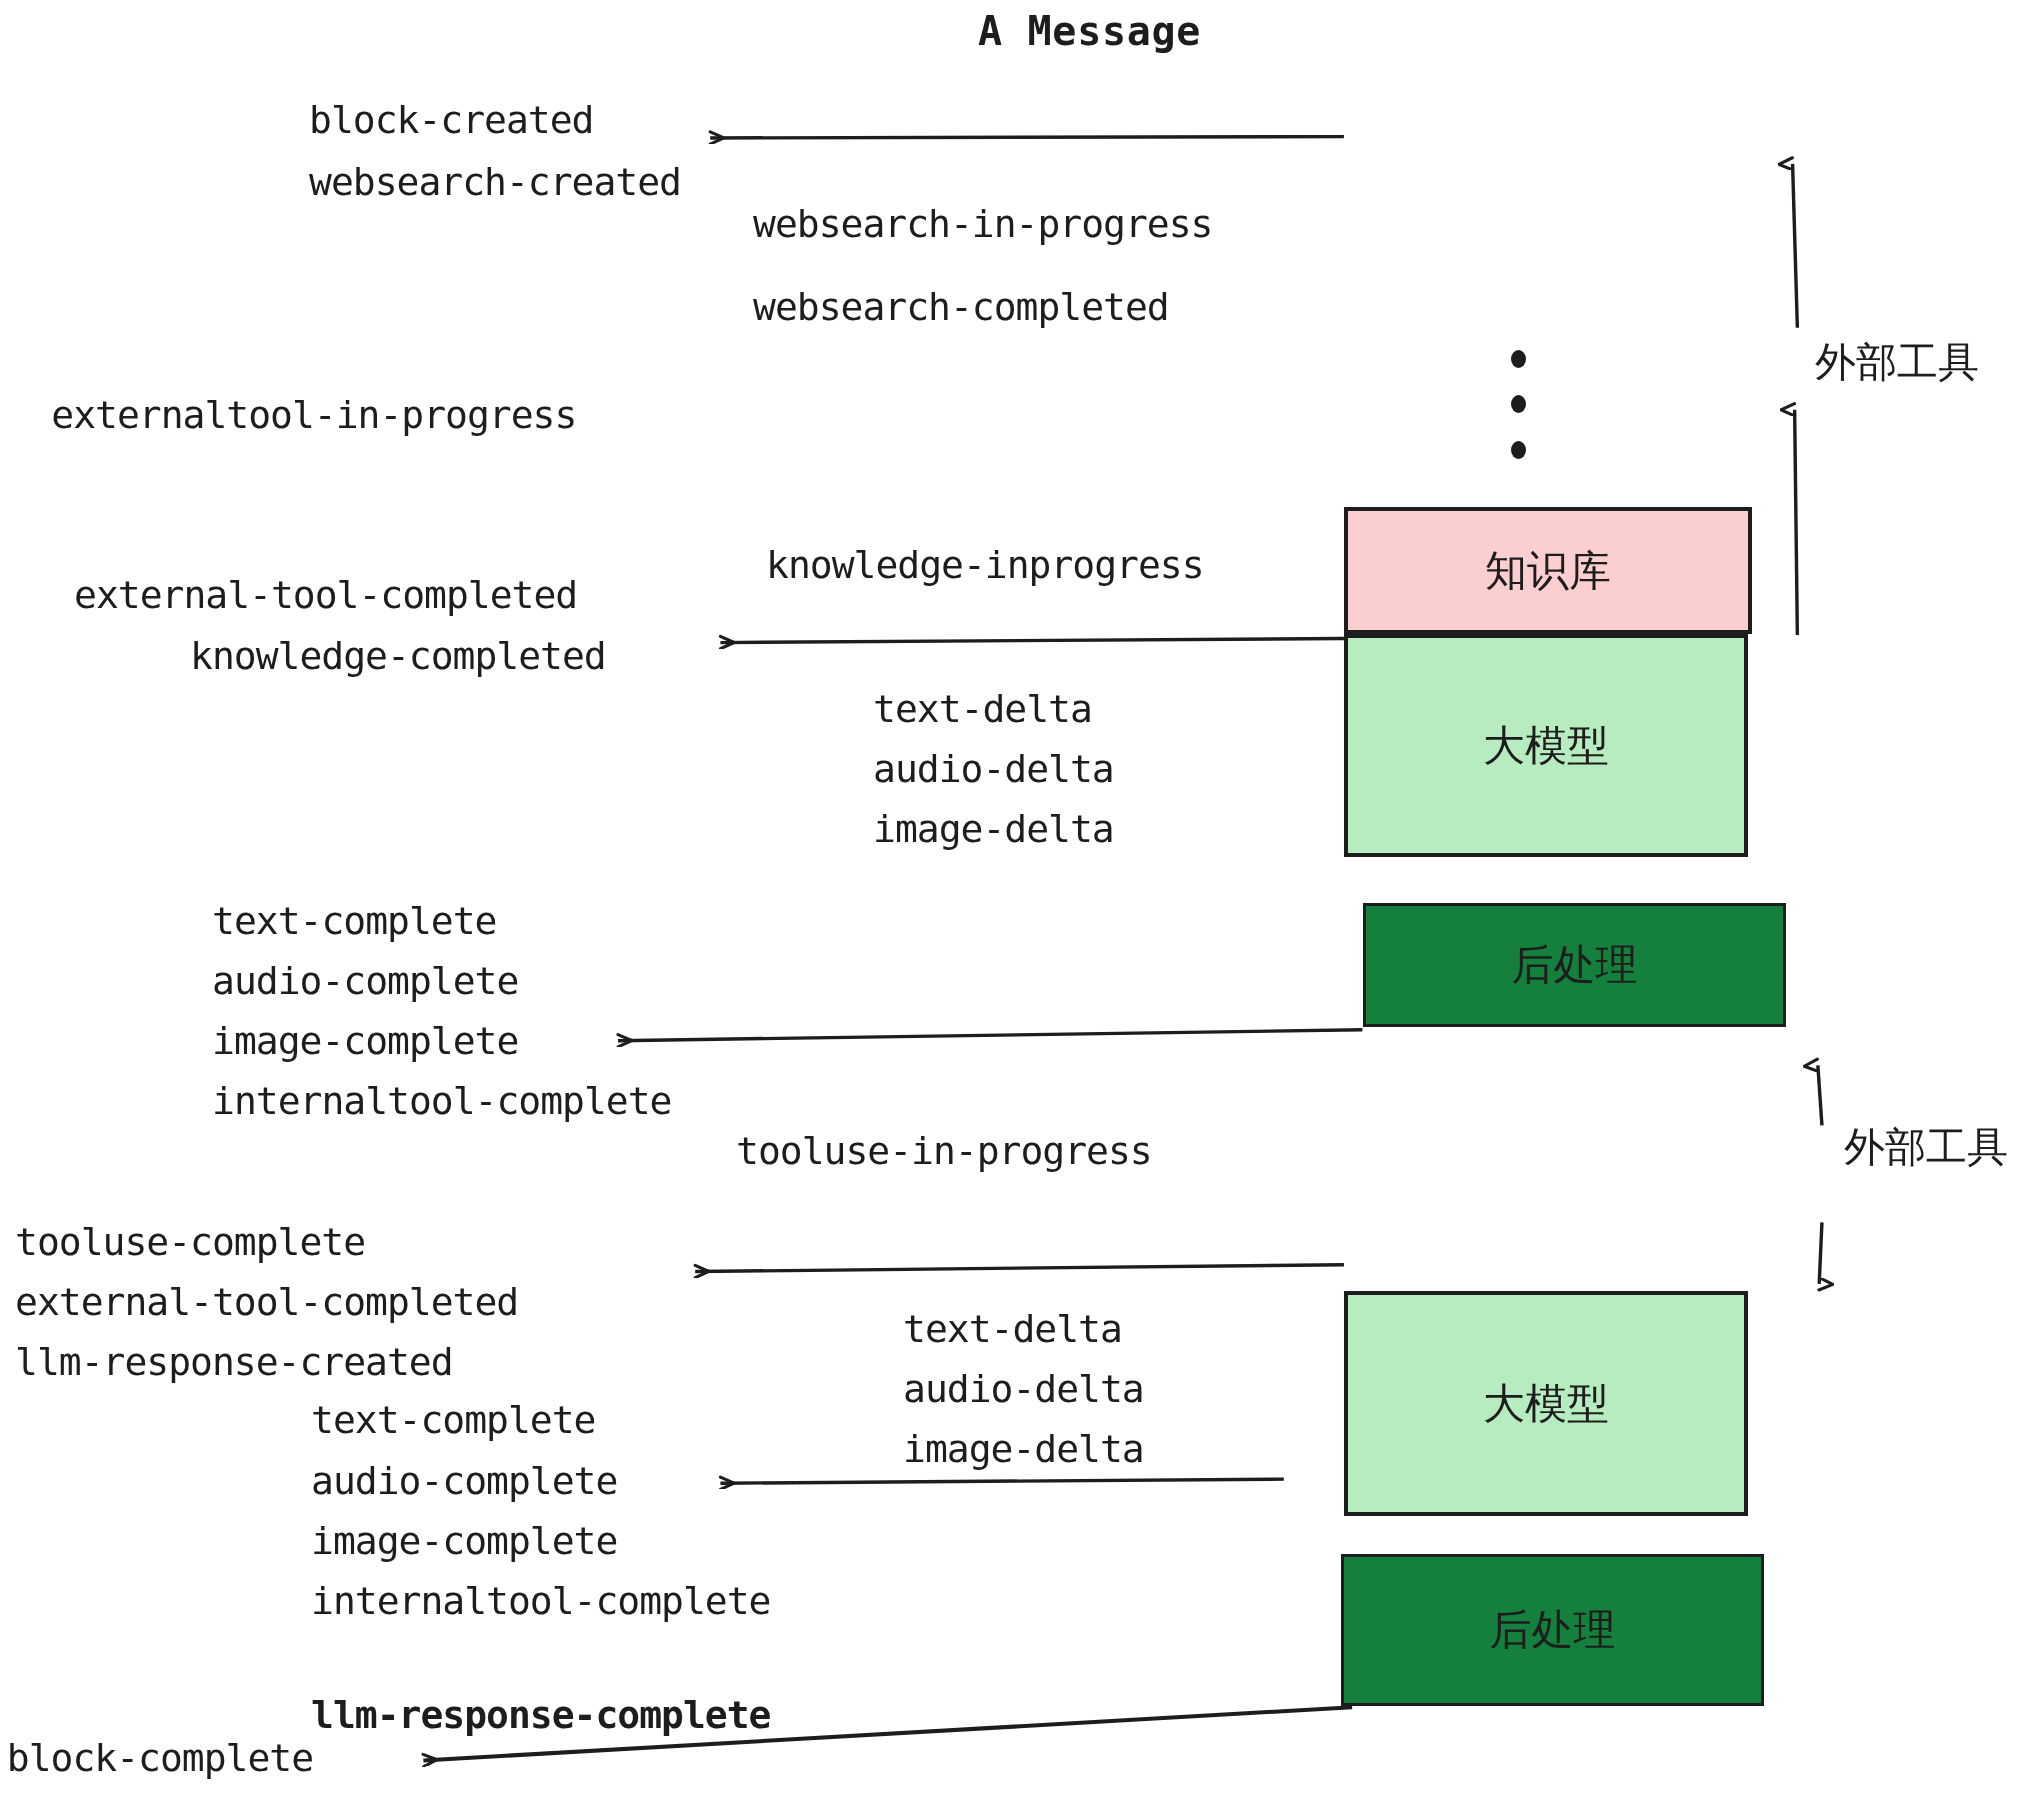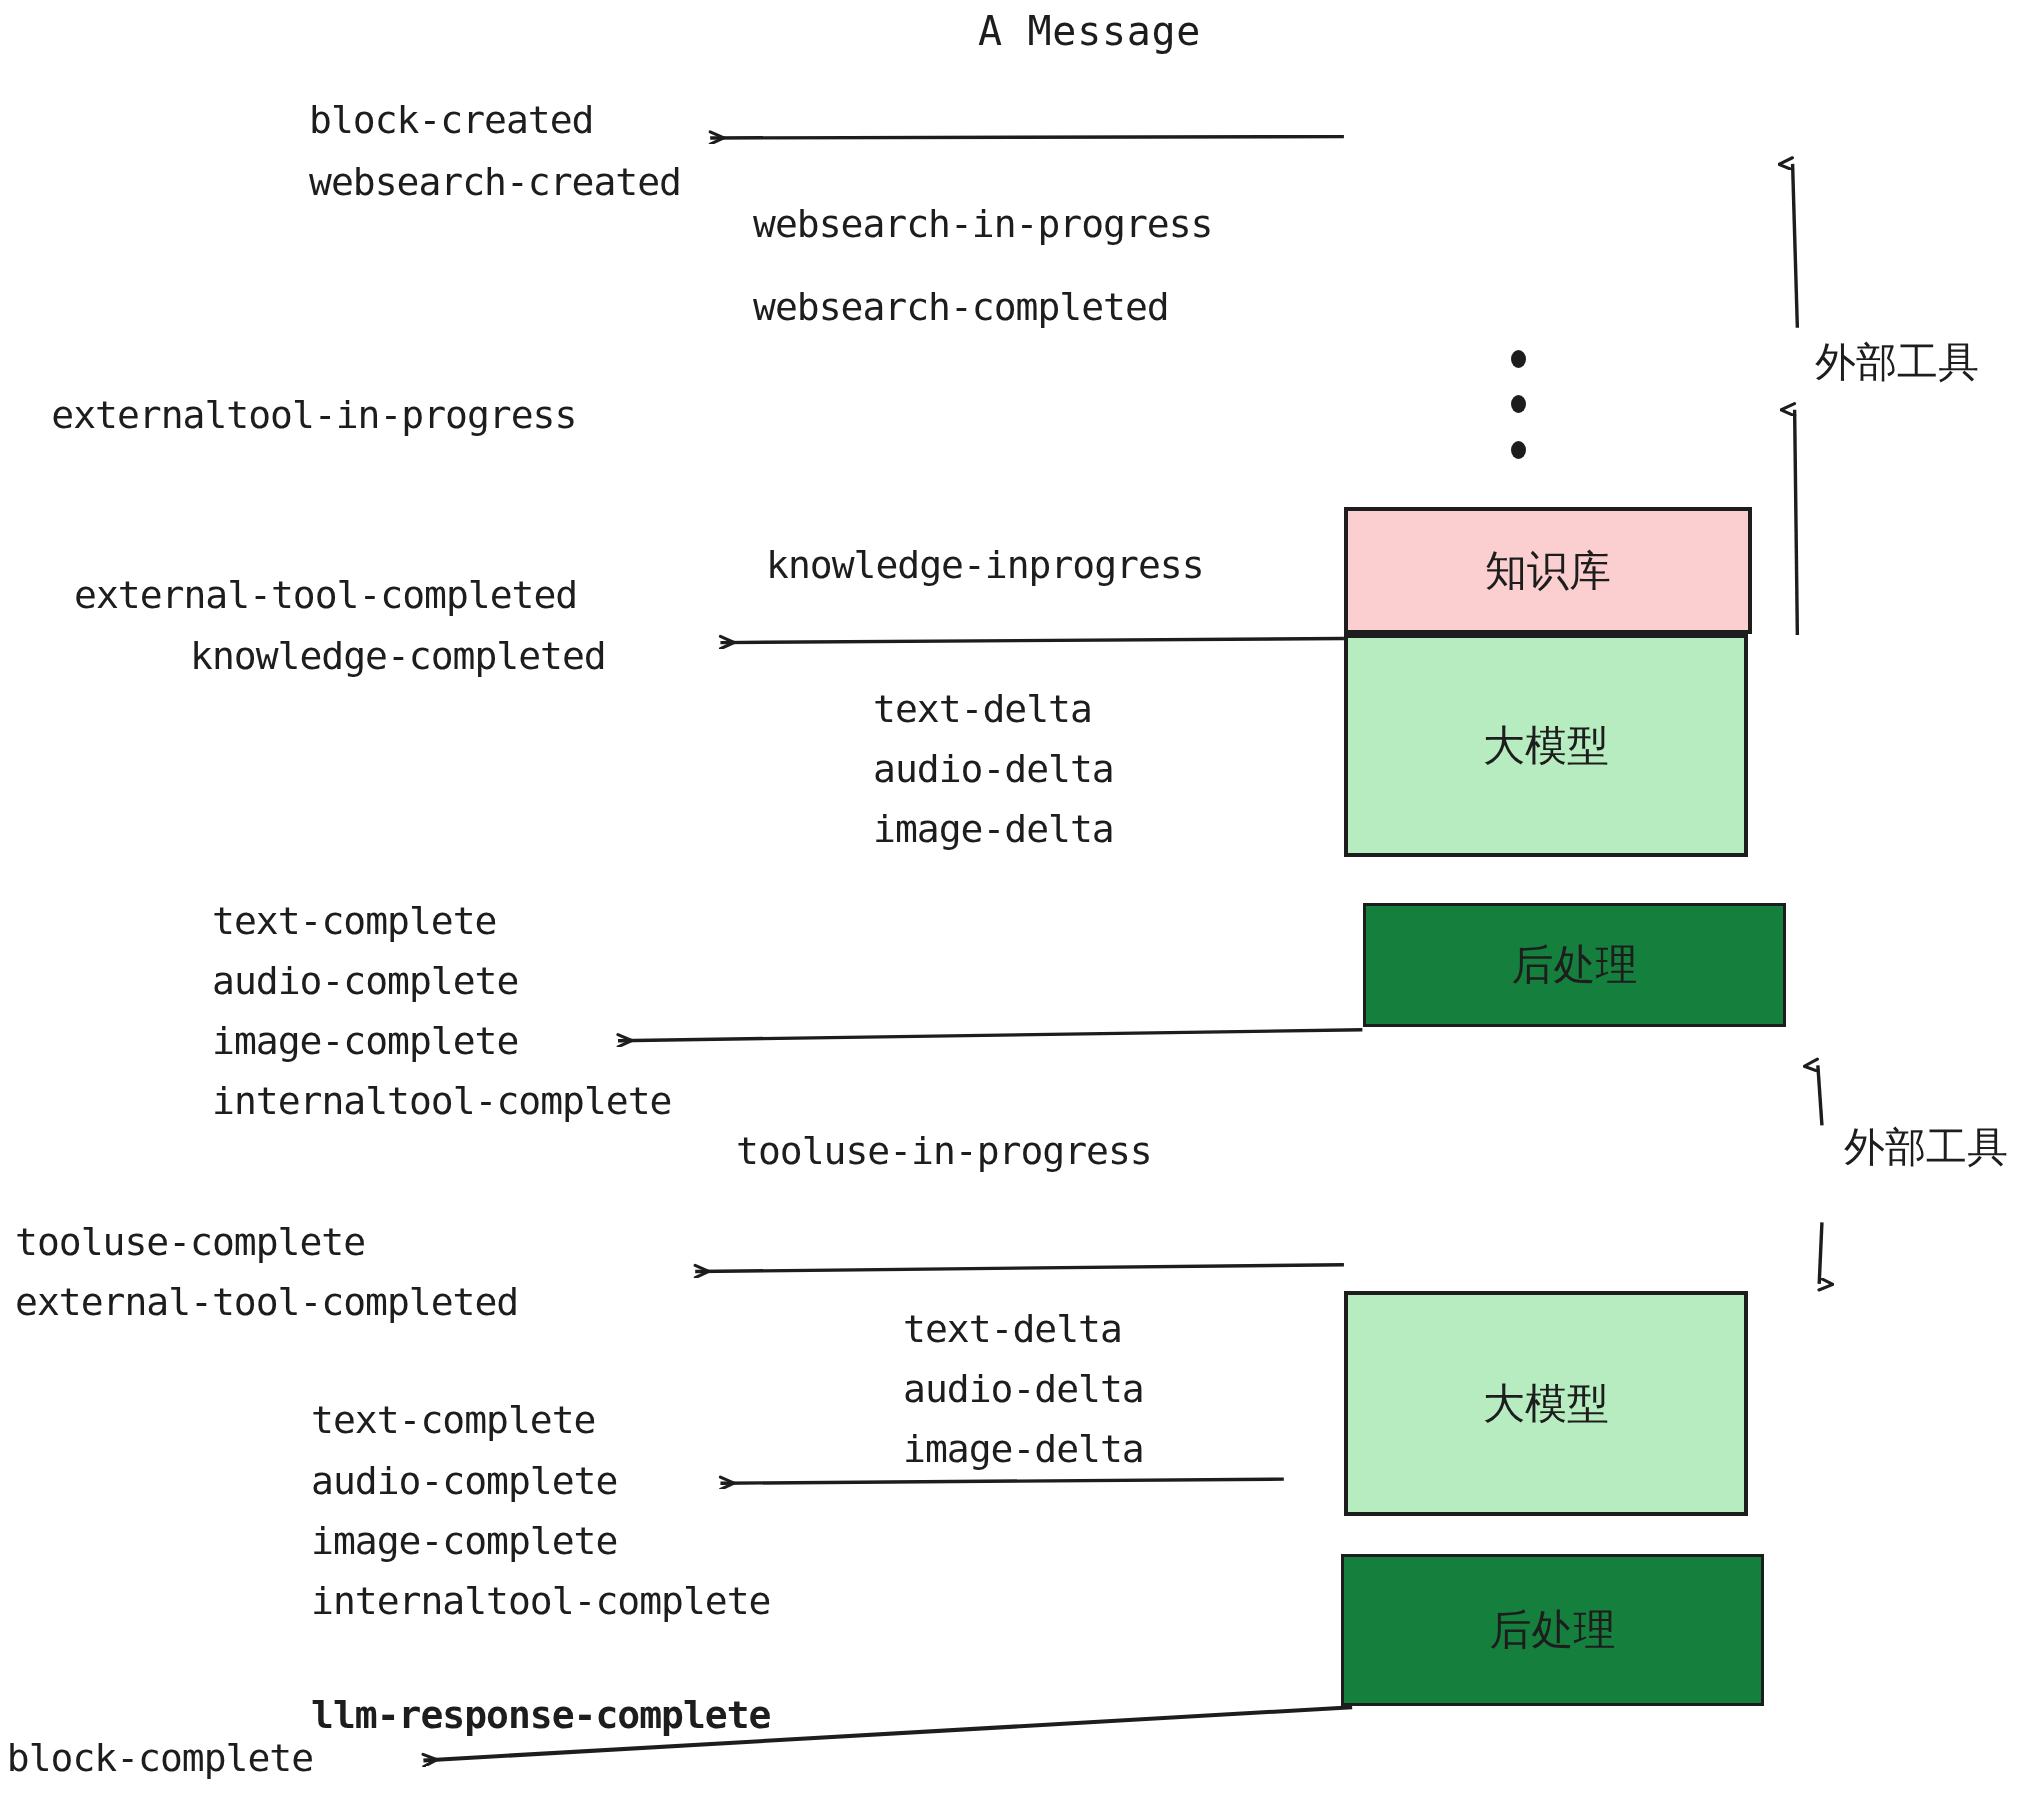--- a/index.html
+++ b/index.html
@@ -25,20 +25,21 @@
     white-space: pre;
     letter-spacing: -1px;
   }
   .title {
     position: absolute;
     font-family: "DejaVu Sans Mono", "Liberation Mono", monospace;
     font-size: 40px;
     color: #1d1d1d;
     white-space: pre;
     letter-spacing: 0.7px;
+    font-weight: bold;
   }
   
   .node {
     position: absolute;
     box-sizing: border-box;
     border: 4.1px solid #1d1d1d;
     display: flex;
     align-items: center;
     justify-content: center;
     font-family: "DejaVu Sans", "Liberation Sans", sans-serif;
@@ -129,20 +130,21 @@
   <div class="ev" style="left:873px; top:810px;">image-delta</div>
 
   <div class="ev" style="left:212px;  top:902px;">text-complete</div>
   <div class="ev" style="left:212px;  top:962px;">audio-complete</div>
   <div class="ev" style="left:212px;  top:1022px;">image-complete</div>
   <div class="ev" style="left:212px;  top:1082px;">internaltool-complete</div>
   <div class="ev" style="left:736px; top:1132px;">tooluse-in-progress</div>
 
   <div class="ev" style="left:15px;   top:1223px;">tooluse-complete</div>
   <div class="ev" style="left:15px;   top:1283px;">external-tool-completed</div>
+  <div class="ev" style="left:15px;   top:1343px;">llm-response-created</div>
 
   <div class="ev" style="left:903px; top:1310px;">text-delta</div>
   <div class="ev" style="left:903px; top:1370px;">audio-delta</div>
   <div class="ev" style="left:903px; top:1430px;">image-delta</div>
 
   <div class="ev" style="left:311px;  top:1401px;">text-complete</div>
   <div class="ev" style="left:311px;  top:1462px;">audio-complete</div>
   <div class="ev" style="left:311px;  top:1522px;">image-complete</div>
   <div class="ev" style="left:311px;  top:1582px;">internaltool-complete</div>
   <div class="ev" style="left:311px;  top:1696px;font-weight:bold;">llm-response-complete</div>

